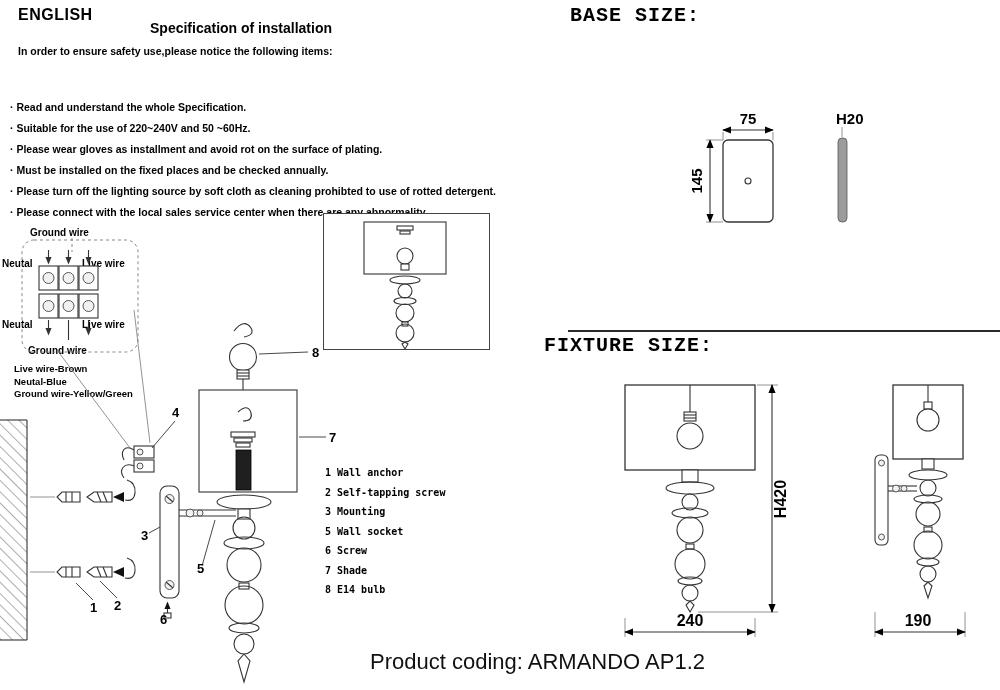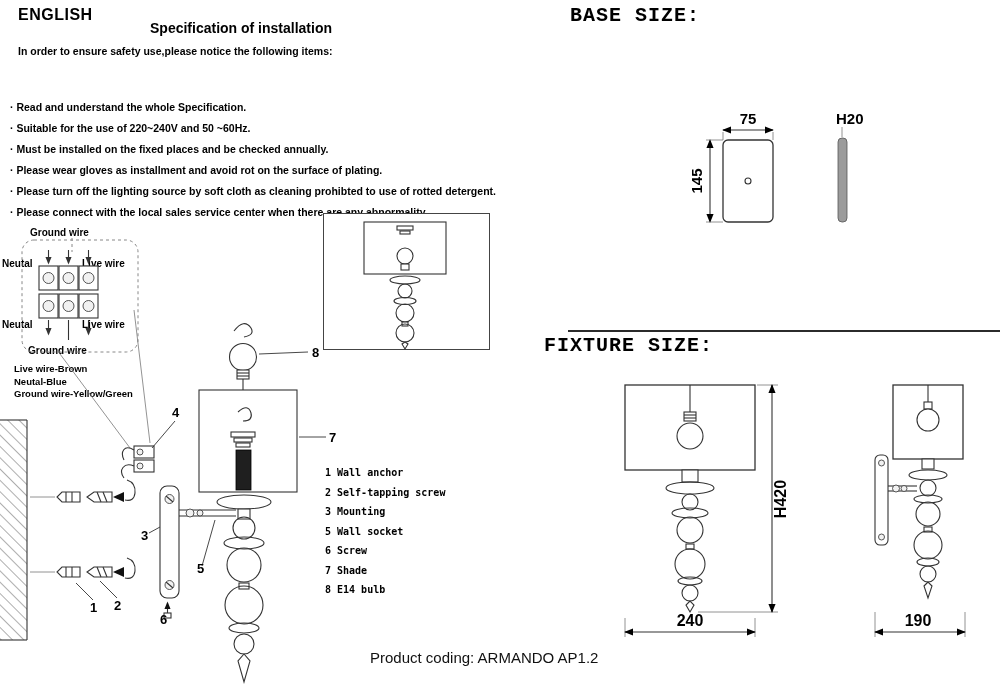--- a/index.html
+++ b/index.html
@@ -20,21 +20,21 @@
 
   
   .parts div { font-family:"DejaVu Sans Mono",monospace; font-weight:bold;
                font-size:10px; line-height:19.5px; white-space:nowrap; }
 
   
   .hd { font-family:"Liberation Mono",monospace; font-weight:bold;
         font-size:20px; letter-spacing:1px; white-space:nowrap; }
   .rule { border-top:2px solid #2b2b2b; height:0; }
 
-  .footer-text { font-size:15px; color:#111; white-space:nowrap; }
+  .footer-text { font-size:22px; color:#111; white-space:nowrap; }
 
   .inset-box { border:1.2px solid #444; background:#fff; }
 
   
   svg { overflow:visible; }
   svg .s   { stroke:#333; stroke-width:1.1; fill:none; }
   svg .sf  { stroke:#333; stroke-width:1.1; fill:#fff; }
   svg .sf2 { stroke:#444; stroke-width:0.9; fill:#f1f1f1; }
   svg .thin{ stroke:#777; stroke-width:0.8; fill:none; }
   svg .ldr { stroke:#333; stroke-width:0.9; fill:none; }
@@ -50,22 +50,22 @@
 
 <div class="abs lang" style="left:18px; top:6px;">ENGLISH</div>
 
 <div class="abs spec-title" style="left:150px; top:20px;">Specification of installation</div>
 
 <div class="abs spec-line" style="left:18px; top:39px;">In order to ensure safety use,please notice the following items:</div>
 
 <div class="abs spec-items" style="left:10px; top:50px;margin-top:47px;">
   <div>·  Read and understand the whole Specification.</div>
   <div>·  Suitable for the use of 220~240V and 50 ~60Hz.</div>
+  <div>·  Please wear gloves as installment and avoid rot on the surface of plating.</div>
   <div>·  Must be installed on the fixed places and be checked annually.</div>
-  <div>·  Please wear gloves as installment and avoid rot on the surface of plating.</div>
   <div>·  Please turn off the lighting source by soft cloth as cleaning prohibted to use of rotted detergent.</div>
   <div>·  Please connect with the local sales service center when there are any abnormality.</div>
 </div>
 
 <div class="abs wlab" style="left:30px;  top:227px;">Ground wire</div>
 <div class="abs wlab" style="left:2px;   top:258px;">Neutal</div>
 <div class="abs wlab" style="left:82px;  top:258px;">Live wire</div>
 <div class="abs wlab" style="left:2px;   top:319px;">Neutal</div>
 <div class="abs wlab" style="left:82px;  top:319px;">Live wire</div>
 <div class="abs wlab" style="left:28px;  top:345px;">Ground wire</div>

